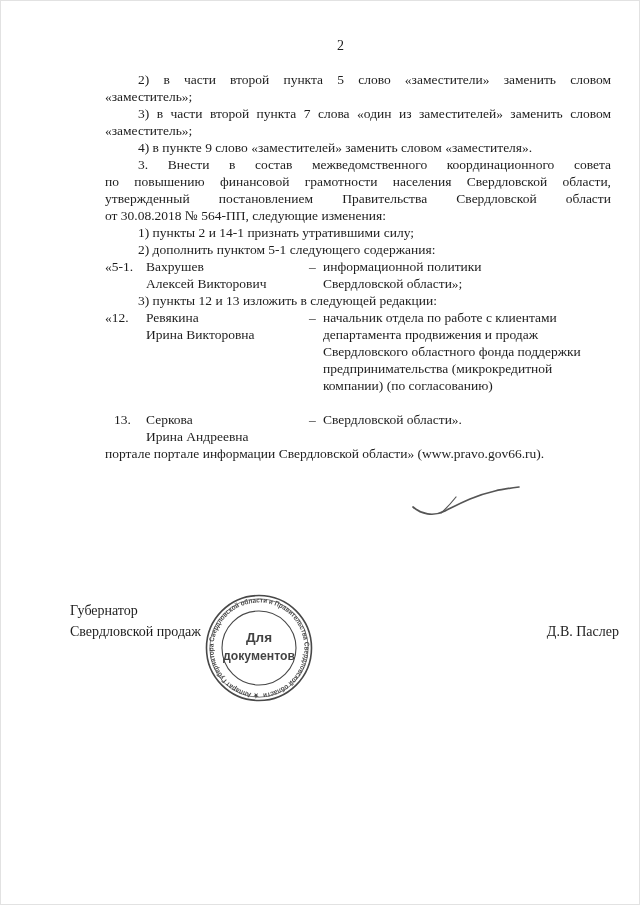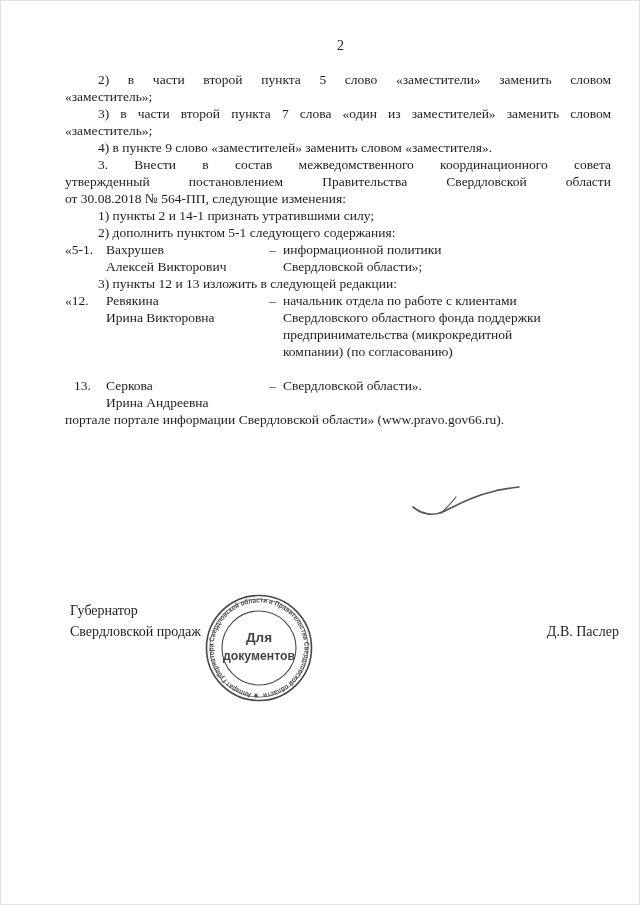--- a/index.html
+++ b/index.html
@@ -16,21 +16,21 @@
   }
   .pagenum{
     margin-top:36px;
     margin-left:69px;
     margin-right:28px;
     text-align:center;
     font-size:14px;
     line-height:17px;
   }
   .docbody{
-    margin:17px 28px 0 64px;
+    margin:17px 28px 0 104px;
     font-size:13.5px;
     line-height:17px;
   }
   .line{min-height:17px;white-space:nowrap;}
   .line.ind{padding-left:33px;}
   .line.just{
     white-space:normal;
     text-align:justify;
     text-align-last:justify;
     text-justify:inter-word;
@@ -69,20 +69,21 @@
 
   <div class="pagenum">2</div>
 
   <div class="docbody">
       <div class="line ind just">2) в части второй пункта 5 слово «заместители» заменить словом</div>
       <div class="line">«заместитель»;</div>
       <div class="line ind just">3) в части второй пункта 7 слова «один из заместителей» заменить словом</div>
       <div class="line">«заместитель»;</div>
       <div class="line ind">4) в пункте 9 слово «заместителей» заменить словом «заместителя».</div>
       <div class="line ind just">3. Внести в состав межведомственного координационного совета</div>
+      <div class="line just">по повышению финансовой грамотности населения Свердловской области,</div>
       <div class="line just">утвержденный постановлением Правительства Свердловской области</div>
       <div class="line">от 30.08.2018 № 564-ПП, следующие изменения:</div>
       <div class="line ind">1) пункты 2 и 14-1 признать утратившими силу;</div>
       <div class="line ind">2) дополнить пунктом 5-1 следующего содержания:</div>
       <div class="trow">
         <div class="cell c-num">
           <div>«5-1.</div>
         </div>
         <div class="cell c-name">
           <div>Вахрушев</div>
@@ -103,20 +104,21 @@
         </div>
         <div class="cell c-name">
           <div>Ревякина</div>
           <div>Ирина Викторовна</div>
         </div>
         <div class="cell c-dash">
           <div>–</div>
         </div>
         <div class="cell c-desc">
           <div>начальник отдела по работе с клиентами</div>
+          <div>департамента продвижения и продаж</div>
           <div>Свердловского областного фонда поддержки</div>
           <div>предпринимательства (микрокредитной</div>
           <div>компании) (по согласованию)</div>
         </div>
       </div>
       <div class="spacer"></div>
       <div class="trow">
         <div class="cell c-num noquote">
           <div>13.</div>
         </div>

